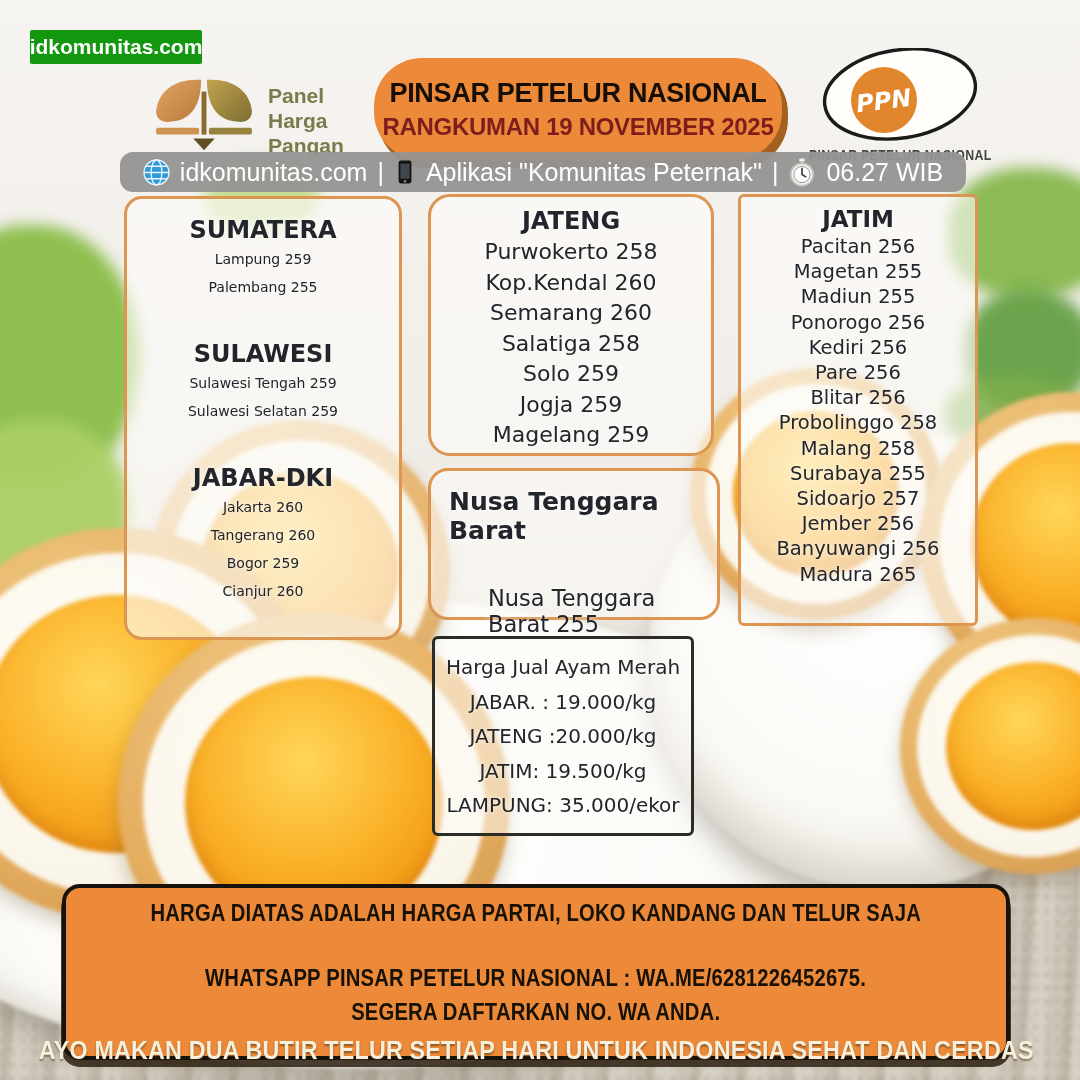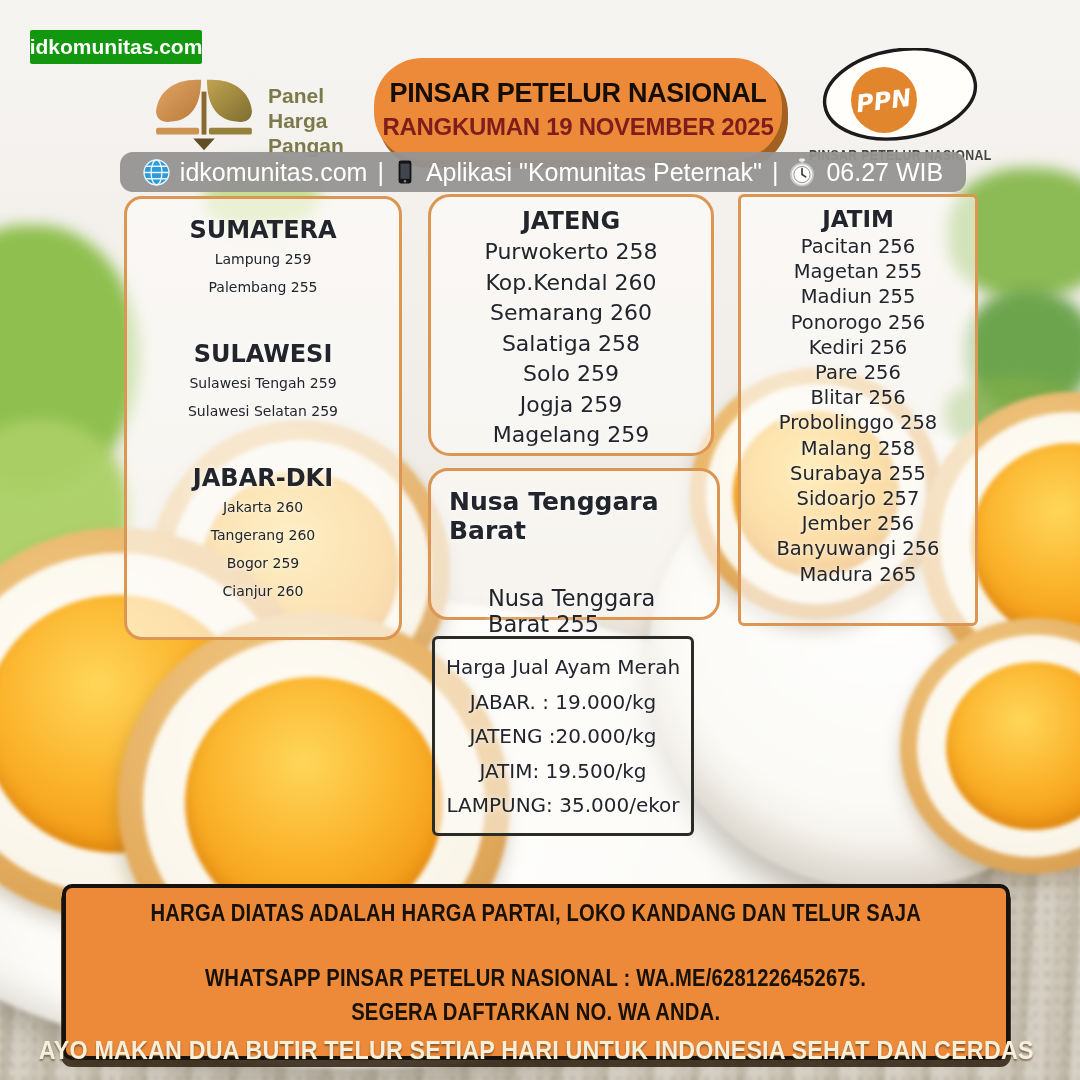--- a/index.html
+++ b/index.html
@@ -72,21 +72,21 @@
   .panel-jatim{left:738px;top:194px;width:240px;height:432px;padding:8px 2px;border-radius:6px;}
   .panel-jatim .hd{font-size:23px;line-height:29px;}
   .panel-jatim .prow{font-size:19.5px;line-height:25.2px;}
   .panel-ayam{left:432px;top:636px;width:262px;height:200px;border:3.5px solid #2b2b28;border-radius:6px;
     background:rgba(254,252,248,.55);display:flex;flex-direction:column;justify-content:space-between;
     padding:16px 6px;}
   .panel-ayam .hd{font-size:20px;font-weight:normal;}
   .panel-ayam .prow{font-size:20px;}
   
   .footer{position:absolute;left:62px;top:884px;width:948px;height:176px;background:#ec8a3a;
-    border:4px solid #17120c;border-radius:10px;box-sizing:border-box;
+    border:4px solid #17120c;border-radius:18px;box-sizing:border-box;
     box-shadow:0 6px 0 1px rgba(45,32,16,.85);
     display:flex;flex-direction:column;align-items:center;color:#181105;font-weight:bold;}
   .footer .ln{transform:scaleX(.88);white-space:nowrap;letter-spacing:.2px;}
   .footer .f1{margin-top:12px;font-size:23px;}
   .footer .f2{margin-top:38px;font-size:23px;}
   .footer .f3{margin-top:7px;font-size:23px;}
   .footer .f4{margin-top:9px;font-size:26.5px;color:#f6efdc;text-shadow:0 2px 2px rgba(70,45,15,.55);}
 </style>
 </head>
 <body>

